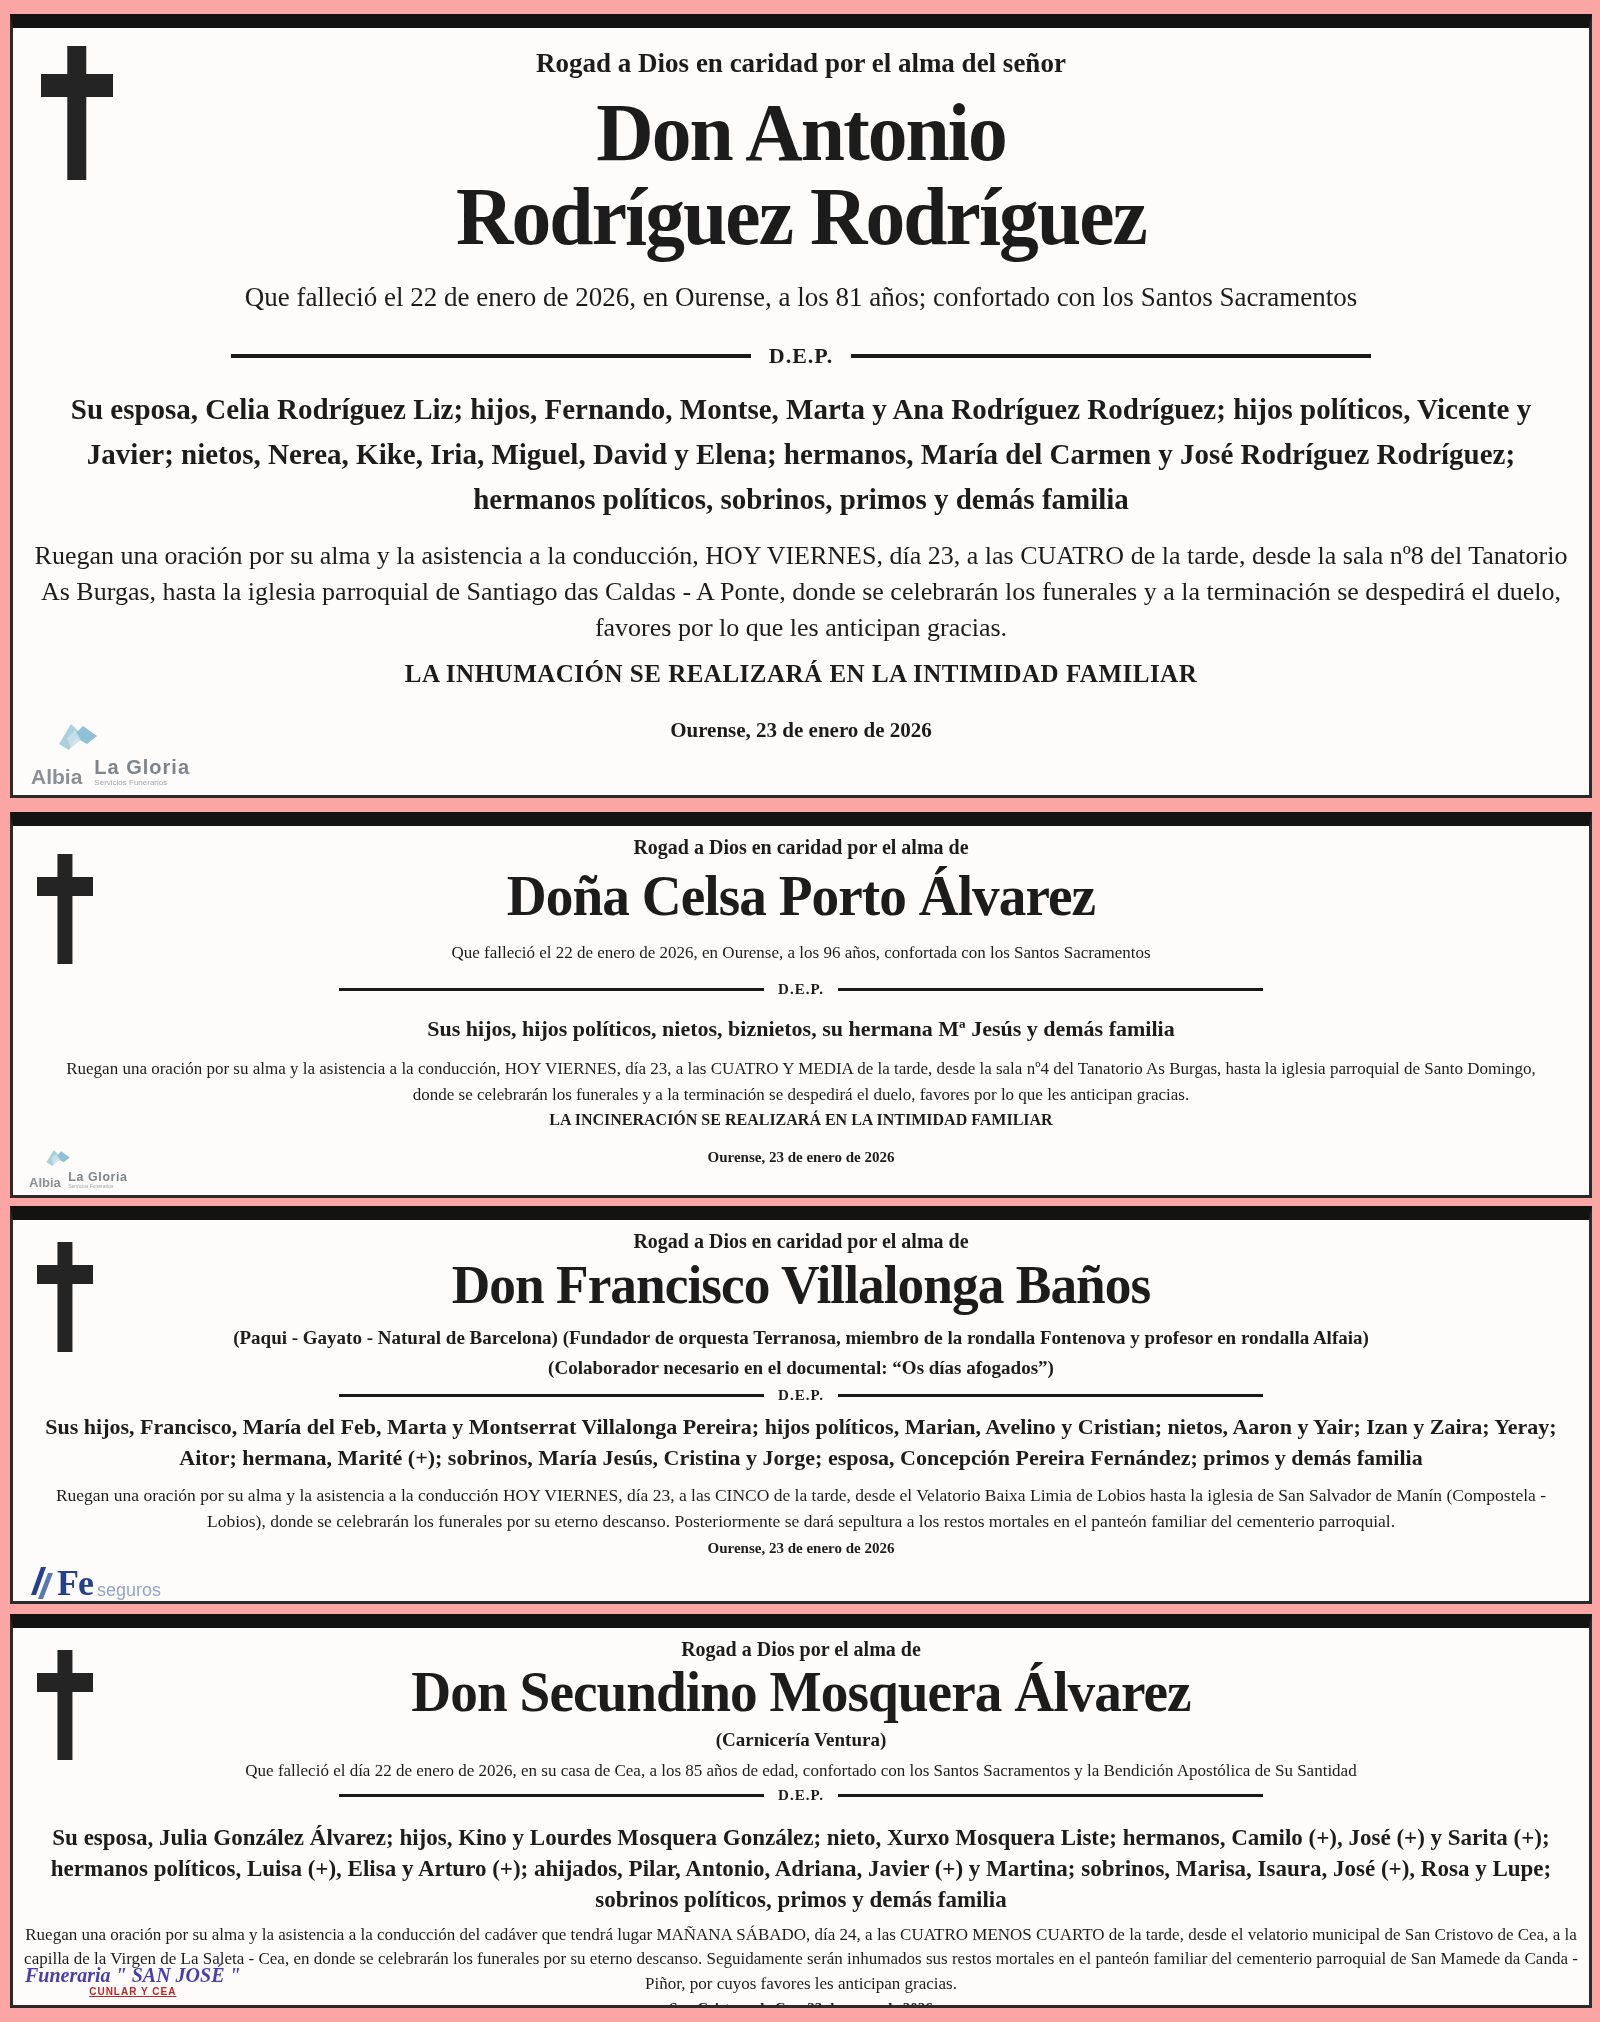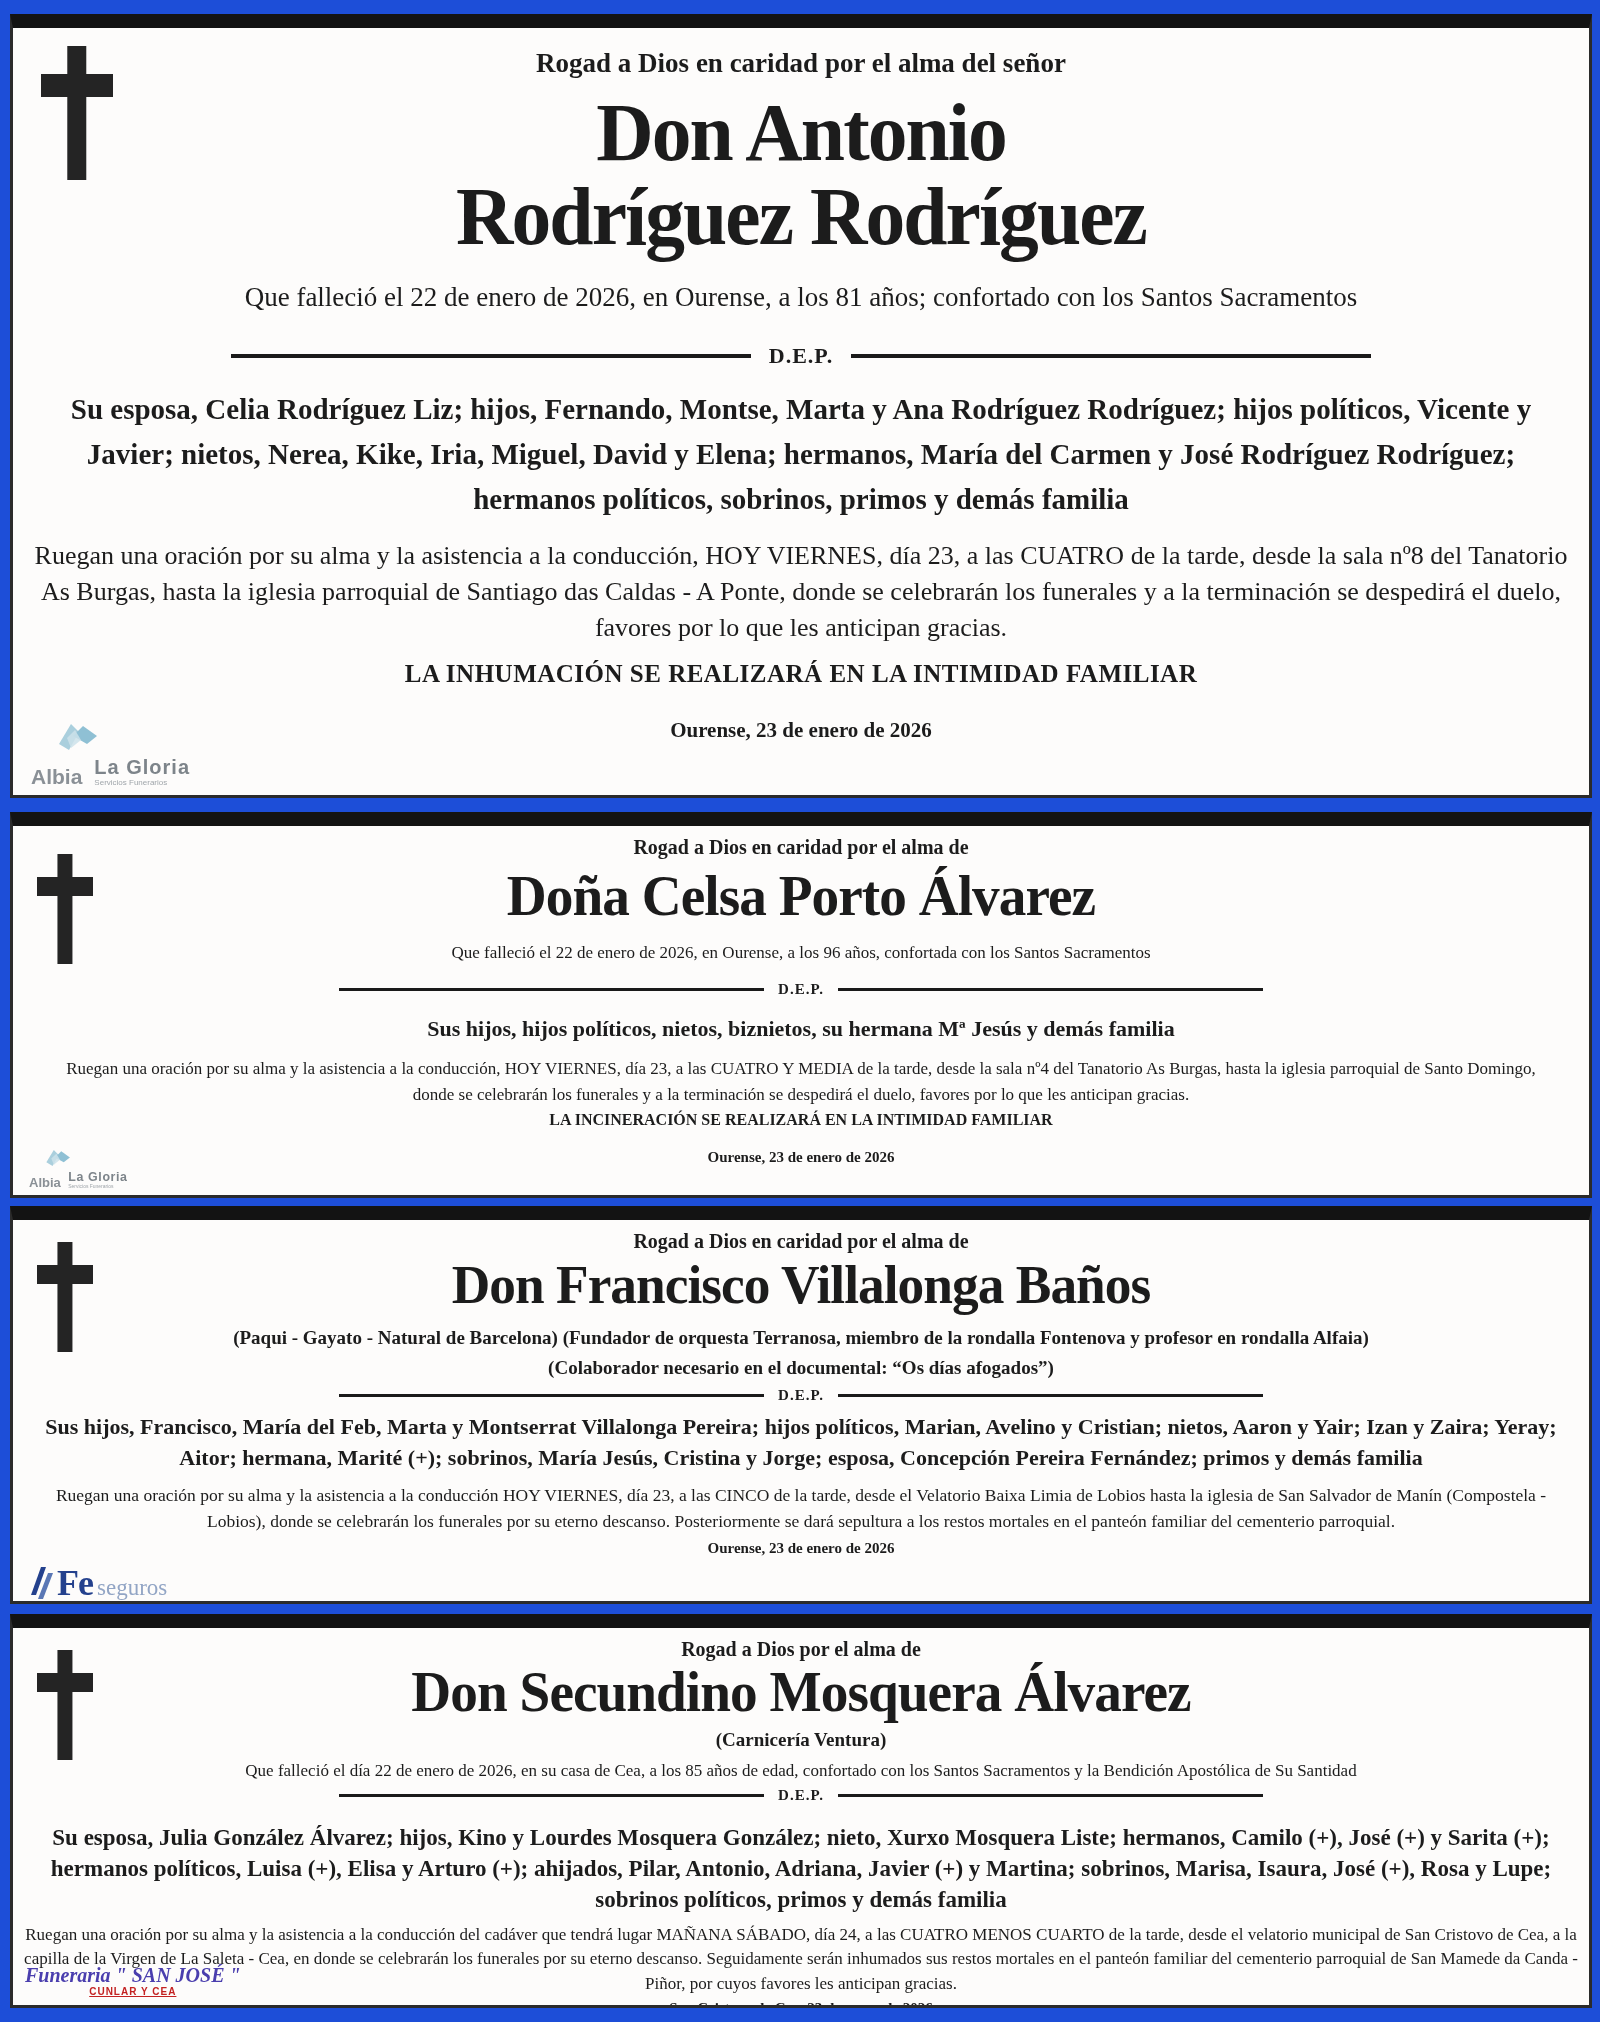--- a/index.html
+++ b/index.html
@@ -1,20 +1,20 @@
 <!DOCTYPE html>
 <html><head>
 <meta charset="utf-8">
 <style>
   html,body{margin:0;padding:0;}
   body{background:#ffffff;}
   .page{
     position:relative;
     width:1600px;height:2022px;
-    background:#1d4ed8;
+    background:#fca5a5;
     font-family:"Liberation Serif","DejaVu Serif",serif;
     color:#1c1c1c;
     overflow:hidden;
   }
   .esquela{
     position:relative;
     margin-left:10px;margin-right:8px;
     border:3px solid #2b2b2b;
     border-top:14px solid #131313;
     background:#fdfcfb;
@@ -102,21 +102,21 @@
   .albia-icon{margin-left:26px;margin-bottom:2px;}
   .albia-row{display:flex;align-items:flex-end;}
   .albia-name{font-family:"Liberation Sans",sans-serif;font-size:21px;color:#8a9096;font-weight:bold;margin-right:12px;}
   .lg-wrap{display:inline-block;text-align:left;}
   .lg-name{display:block;font-family:"Liberation Sans",sans-serif;font-size:20px;color:#7d848a;font-weight:bold;letter-spacing:1px;}
   .lg-tag{display:block;font-family:"Liberation Sans",sans-serif;font-size:8px;color:#a0a6ab;margin-top:2px;}
   #e2 .albia-logo{transform:scale(.62);transform-origin:left bottom;bottom:6px;left:16px;}
 
   .fe-logo{position:absolute;left:16px;bottom:0;display:flex;align-items:flex-end;line-height:1;}
   .fe-letters{font-family:"Liberation Serif",serif;font-weight:bold;color:#24418d;font-size:36px;letter-spacing:-1px;margin-left:2px;}
-  .fe-word{font-family:Liberation Serif, serif;color:#92a5c5;font-size:23px;margin-left:4px;margin-bottom:2px;}
+  .fe-word{font-family:Liberation Sans, sans-serif;color:#92a5c5;font-size:18px;margin-left:4px;margin-bottom:2px;}
 
   .sj-logo{position:absolute;left:12px;bottom:8px;text-align:center;line-height:1.1;}
   .sj-line{font-family:"Liberation Serif",serif;font-style:italic;font-weight:bold;font-size:20px;color:#4a3eae;white-space:nowrap;}
   .sj-sub{font-family:"Liberation Sans",sans-serif;font-weight:bold;font-size:10px;color:#c32222;text-decoration:underline;letter-spacing:1px;}
 </style>
 </head>
 <body>
 
 <div class="page">
 

